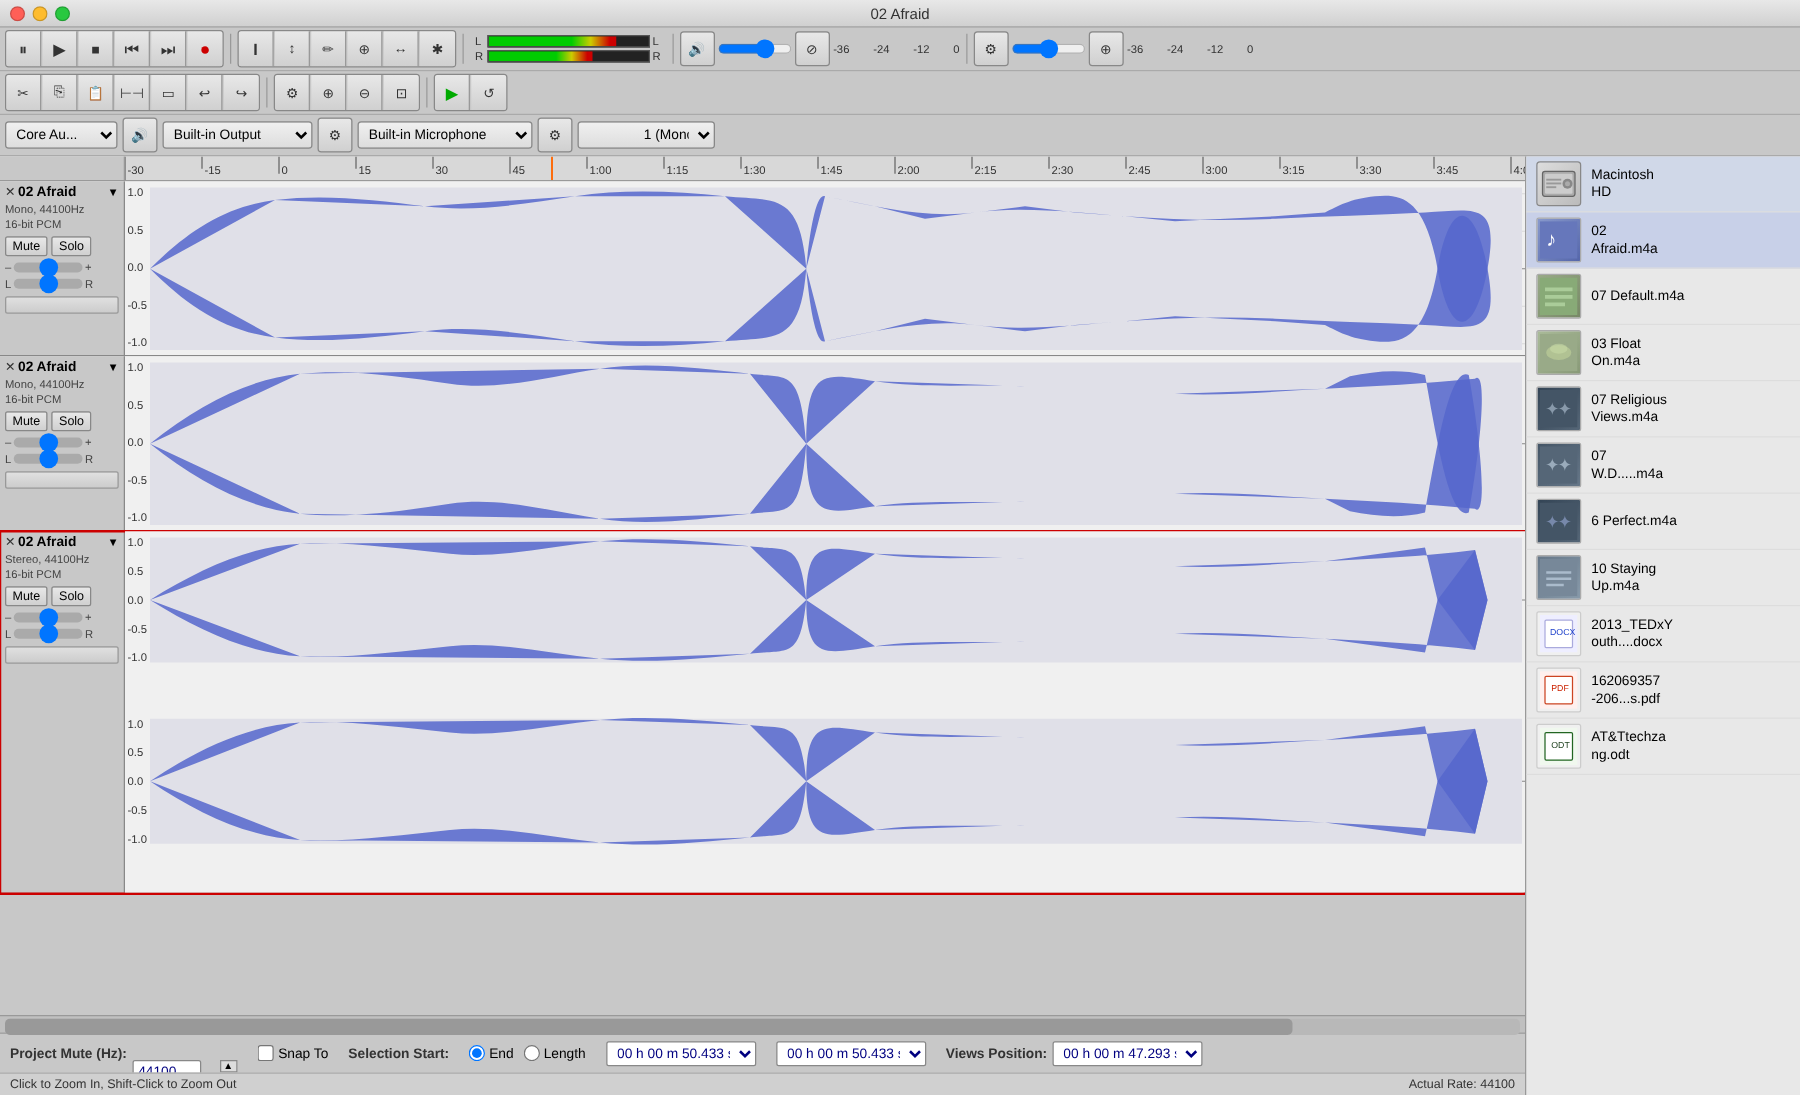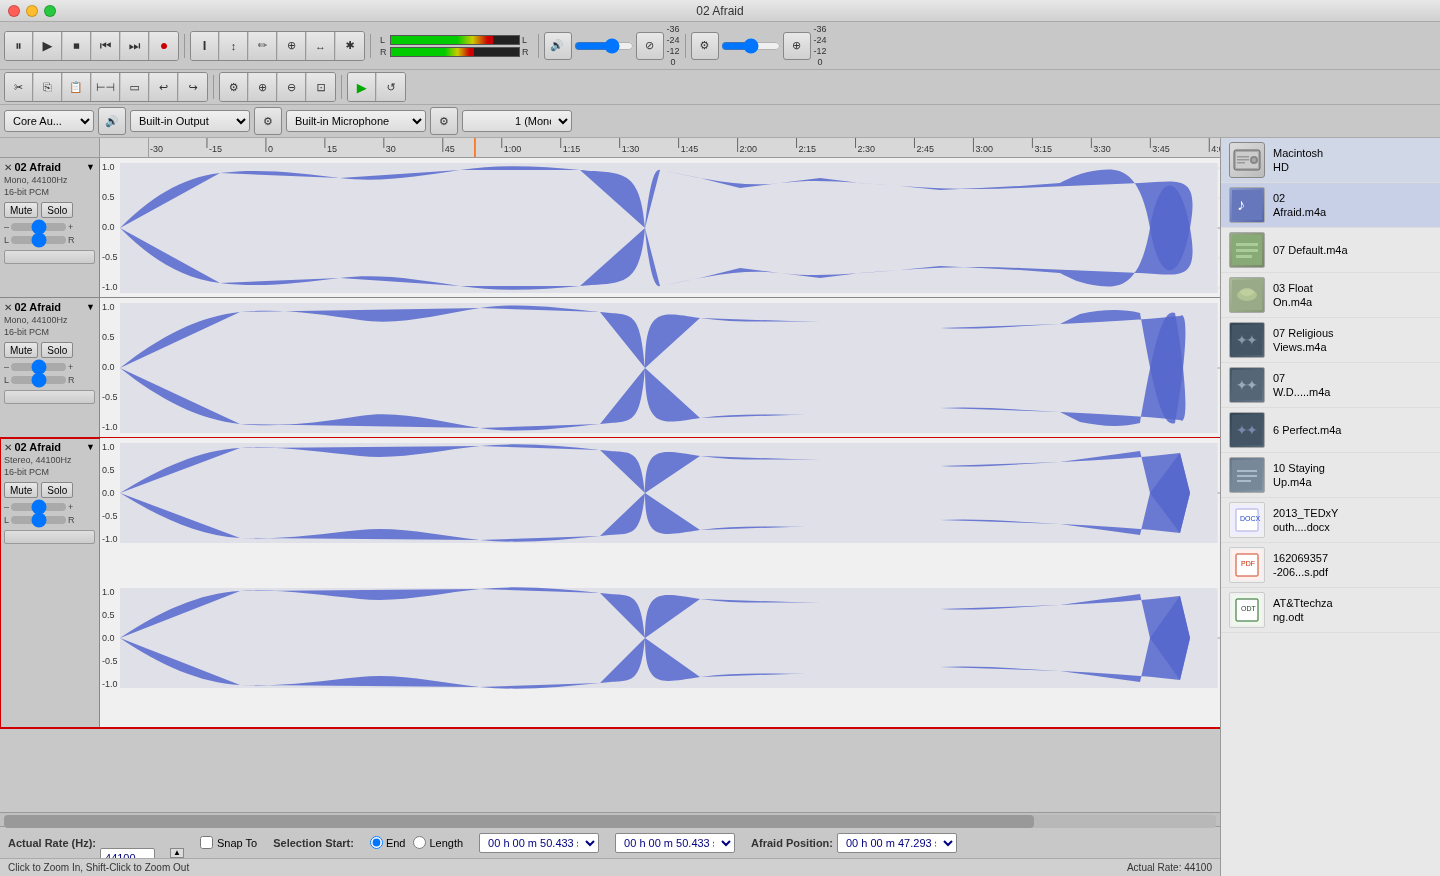--- a/index.html
+++ b/index.html
@@ -141,21 +141,20 @@
       flex-shrink: 0;
       border-right: 1px solid #999;
       height: 100%;
       background: #c8c8c8;
     }
     .ruler-marks {
       flex: 1;
       height: 100%;
       position: relative;
       overflow: hidden;
-      margin-left: 48px;
     }
 
     
     .tracks-container {
       flex: 1;
       overflow-y: auto;
       overflow-x: hidden;
       background: #c8c8c8;
     }
 
@@ -436,22 +435,21 @@
     }
     .toolbar-group .toolbar-btn:last-child {
       border-right: none;
     }
 
     .db-scale {
       display: flex;
       align-items: center;
       font-size: 9px;
       color: #333;
-      gap: 1px;
-      flex-direction: column;
+      gap: 19px;
     }
 
     
     .track-mono { height: 140px; }
     .track-stereo-panel { height: 145px; }
   </style>
 </head>
 <body>
 
 <div class="title-bar">
@@ -856,21 +854,21 @@
     </div>
 
     <div class="h-scrollbar">
       <div style="height:100%; background:#b8b8b8; margin:2px 4px; border-radius:4px; position:relative;">
         <div style="position:absolute; left:0; top:0; width:85%; height:100%; background:#999; border-radius:4px;"></div>
       </div>
     </div>
 
     <div class="status-bar">
       <div class="status-item">
-        <span class="status-label">Actual Rate (Hz):</span>
+        <span class="status-label">Project Mute (Hz):</span>
         <div style="display:flex; align-items:center; gap:15px;margin-top:30px;">
           <input class="status-input rate-input" type="text" value="44100" style="">
           <div class="rate-stepper">
             <button class="rate-step-btn">▲</button>
             <button class="rate-step-btn">▼</button>
           </div>
         </div>
       </div>
 
       <div class="snap-check status-item">
@@ -895,21 +893,21 @@
 
       <select class="status-input time-input">
         <option>00 h 00 m 50.433 s</option>
       </select>
 
       <select class="status-input time-input">
         <option>00 h 00 m 50.433 s</option>
       </select>
 
       <div class="status-item">
-        <span class="status-label">Afraid Position:</span>
+        <span class="status-label">Views Position:</span>
         <select class="status-input time-input">
           <option>00 h 00 m 47.293 s</option>
         </select>
       </div>
     </div>
 
     <div class="info-bar">
       <span>Click to Zoom In, Shift-Click to Zoom Out</span>
       <span>Actual Rate: 44100</span>
     </div>

